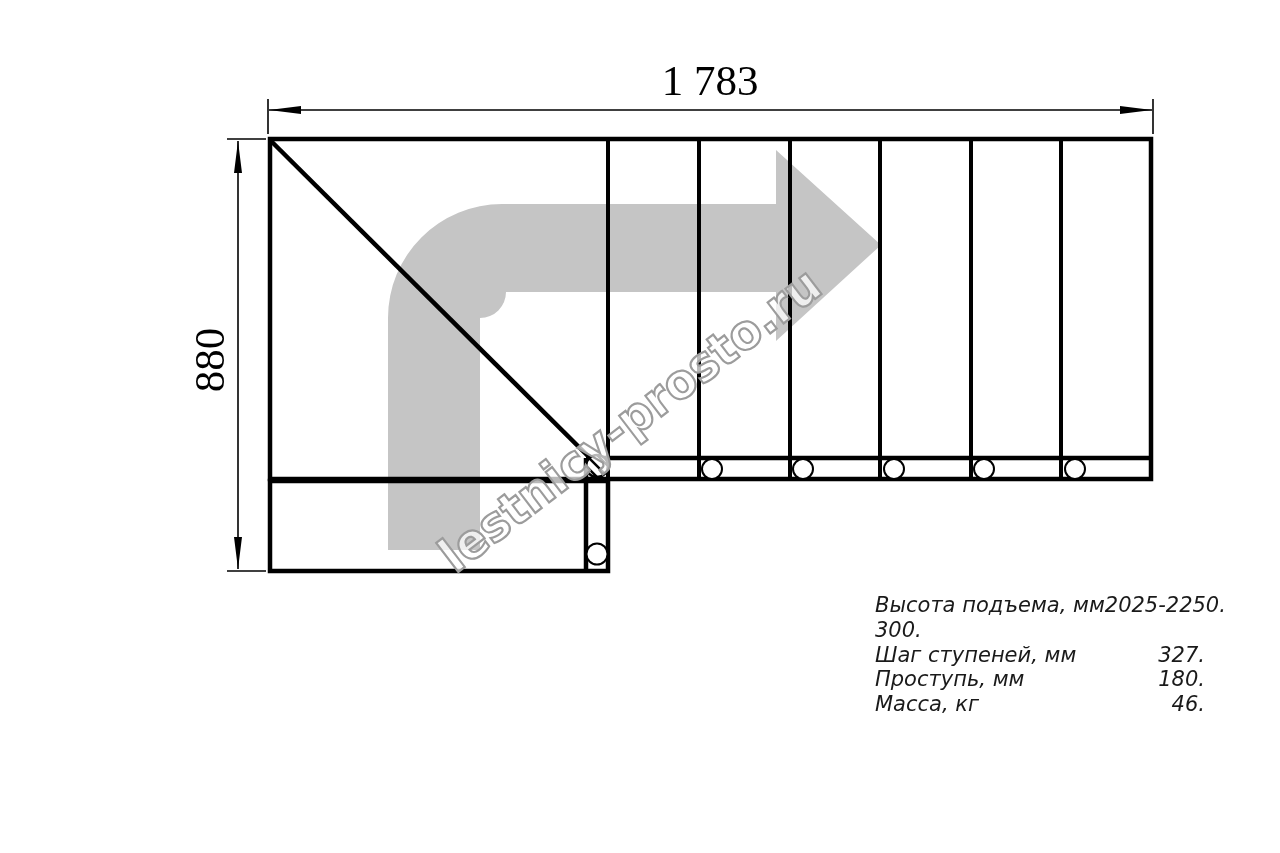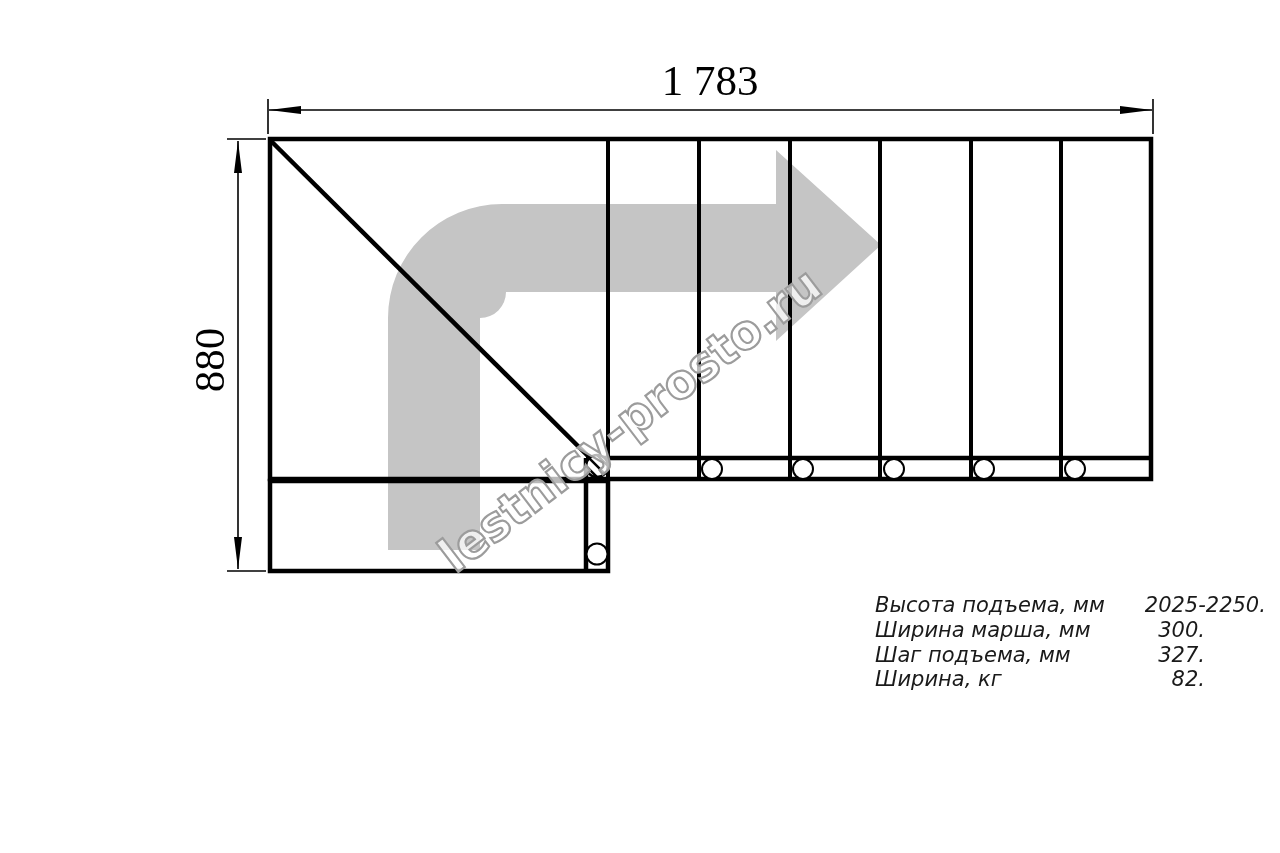--- a/index.html
+++ b/index.html
@@ -41,21 +41,21 @@
     color: #1a1a1a;
   }
   .spec-row {
     display: flex;
     justify-content: space-between;
     align-items: baseline;
     line-height: 24.8px;
     white-space: nowrap;
   }
   .spec-label { text-align: center; }
-  .spec-value { text-align: right; margin-left: 40px; }
+  .spec-value { text-align: right; }
 </style>
 </head>
 <body>
 
 <div id="stage">
 
   <svg id="plan-svg" width="1280" height="853" viewBox="0 0 1280 853" xmlns="http://www.w3.org/2000/svg">
 
     <defs>
       <clipPath id="poleClip">
@@ -126,26 +126,29 @@
 
     <text class="watermark-text" x="640" y="433" text-anchor="middle" font-size="48" stroke-width="2.2" fill="rgba(255,255,255,0.72)" textLength="465" lengthAdjust="spacingAndGlyphs" transform="rotate(-37.4 640 433)" stroke="#9c9c9c">lestnicy-prosto.ru</text>
   </svg>
 
   <div class="specs">
     <div class="spec-row">
       <span class="spec-label">Высота подъема, мм</span>
       <span class="spec-value">2025-2250.</span>
     </div>
     <div class="spec-row">
-      <span class="spec-label">Ширина марша, мм</span>
       <span class="spec-value">300.</span>
     </div>
     <div class="spec-row">
-      <span class="spec-label">Шаг подъема, мм</span>
+      <span class="spec-label">Шаг ступеней, мм</span>
       <span class="spec-value">327.</span>
     </div>
     <div class="spec-row">
-      <span class="spec-label">Ширина, кг</span>
-      <span class="spec-value">82.</span>
+      <span class="spec-label">Проступь, мм</span>
+      <span class="spec-value">180.</span>
+    </div>
+    <div class="spec-row">
+      <span class="spec-label">Масса, кг</span>
+      <span class="spec-value">46.</span>
     </div>
   </div>
 
 </div>
 
 </body></html>

